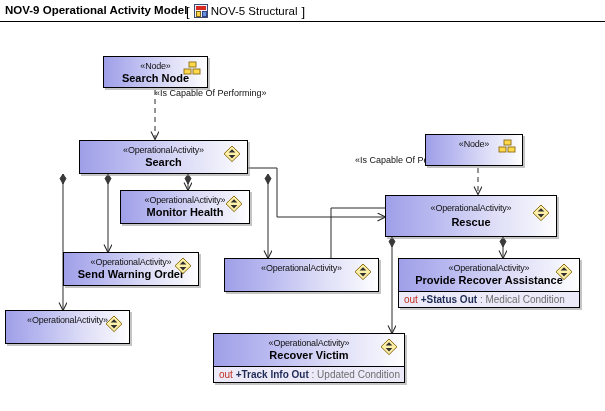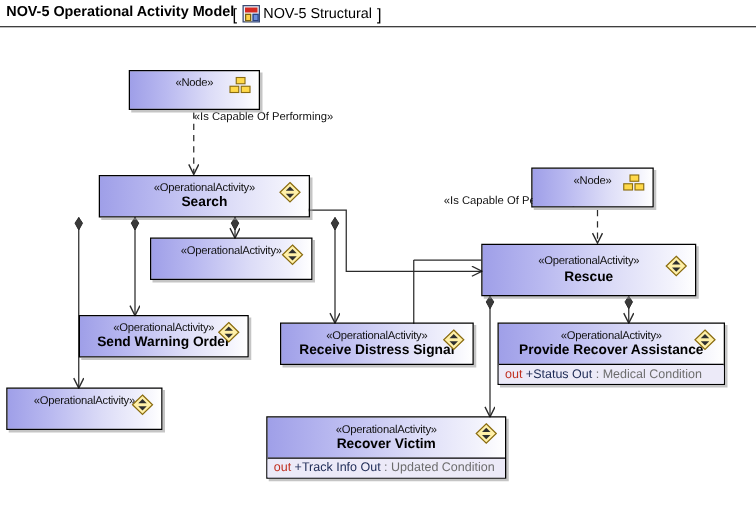--- a/index.html
+++ b/index.html
@@ -72,34 +72,34 @@
   }
   .actbox.hasattr .hdr{height:33px;border-bottom:1px solid #000;}
   .attrrow{
     position:absolute;left:0;right:0;bottom:0;height:16px;
     background:#eceaf8;
     font-size:10px;line-height:16px;
     padding-left:5px;box-sizing:border-box;white-space:nowrap;
     border-top:1px solid #000;
   }
   .attrrow .kw{color:#c03020;}
-  .attrrow .an{color:#1d2a55;}
+  .attrrow .an{color:#1d2a55;font-weight:bold;}
   .attrrow .at{color:#6d6d6d;}
 
   
   .ico{position:absolute;top:4px;right:5px;width:20px;height:18px;}
   .ico svg{display:block;}
 </style>
 </head>
 <body>
 
 <div id="root">
 
   <div class="titlebar">
-    <div class="title-text">NOV-5 Operational Activity Model</div>
+    <div class="title-text">NOV-9 Operational Activity Model</div>
     <div class="title-ref">
       <span class="bracket">[</span>
       <span class="ref-icon">
         <i class="b1"></i>
           <i class="b2"></i>
           <i class="b3"></i>
       </span>
       <span>NOV-5 Structural</span>
       <span class="bracket" style="margin-left:4px">]</span>
     </div>
@@ -145,20 +145,21 @@
         <path d="M331,186 L385,186"></path>
       </g>
     </svg>
 
     <div style="position:absolute;left:155px;top:66px;font-size:9px;color:#111;white-space:nowrap;">«Is Capable Of Performing»</div>
     <div style="position:absolute;left:355px;top:133px;font-size:9px;color:#111;white-space:nowrap;">«Is Capable Of Performing»</div>
 
     <div class="nodebox" style="left:103px;top:34px;width:105px;height:32px;">
       <div class="hdr">
         <div class="stereo">«Node»</div>
+        <div class="nm">Search Node</div>
         <span class="ico">
           <svg width="20" height="18" viewBox="0 0 20 18">
             <rect x="7" y="1" width="7" height="5" fill="#ffd94a" stroke="#8a6c10" stroke-width="0.9"></rect>
             <rect x="2" y="8" width="7" height="5" fill="#ffd94a" stroke="#8a6c10" stroke-width="0.9"></rect>
             <rect x="11" y="8" width="7" height="5" fill="#ffd94a" stroke="#8a6c10" stroke-width="0.9"></rect>
           </svg>
         </span>
       </div>
     </div>
 
@@ -185,20 +186,21 @@
             <path d="M10,4.2 L13.4,7.6 L6.6,7.6 Z" fill="#2f2f2f"></path>
             <path d="M10,13.4 L6.6,10 L13.4,10 Z" fill="#2f2f2f"></path>
           </svg>
         </span>
       </div>
     </div>
 
     <div class="actbox" style="left:120px;top:168px;width:130px;height:34px;">
       <div class="hdr">
         <div class="stereo">«OperationalActivity»</div>
+        <div class="nm">Monitor Health</div>
         <span class="ico">
           <svg width="20" height="18" viewBox="0 0 20 18">
             <path d="M10,1 L18,8.8 L10,16.6 L2,8.8 Z" fill="#fff0a8" stroke="#8a6c10" stroke-width="1"></path>
             <path d="M10,4.2 L13.4,7.6 L6.6,7.6 Z" fill="#2f2f2f"></path>
             <path d="M10,13.4 L6.6,10 L13.4,10 Z" fill="#2f2f2f"></path>
           </svg>
         </span>
       </div>
     </div>
 
@@ -225,21 +227,20 @@
             <path d="M10,4.2 L13.4,7.6 L6.6,7.6 Z" fill="#2f2f2f"></path>
             <path d="M10,13.4 L6.6,10 L13.4,10 Z" fill="#2f2f2f"></path>
           </svg>
         </span>
       </div>
     </div>
 
     <div class="actbox" style="left:224px;top:236px;width:155px;height:34px;">
       <div class="hdr">
         <div class="stereo">«OperationalActivity»</div>
-        <div class="nm">Receive Distress Signal</div>
         <span class="ico">
           <svg width="20" height="18" viewBox="0 0 20 18">
             <path d="M10,1 L18,8.8 L10,16.6 L2,8.8 Z" fill="#fff0a8" stroke="#8a6c10" stroke-width="1"></path>
             <path d="M10,4.2 L13.4,7.6 L6.6,7.6 Z" fill="#2f2f2f"></path>
             <path d="M10,13.4 L6.6,10 L13.4,10 Z" fill="#2f2f2f"></path>
           </svg>
         </span>
       </div>
     </div>
 

